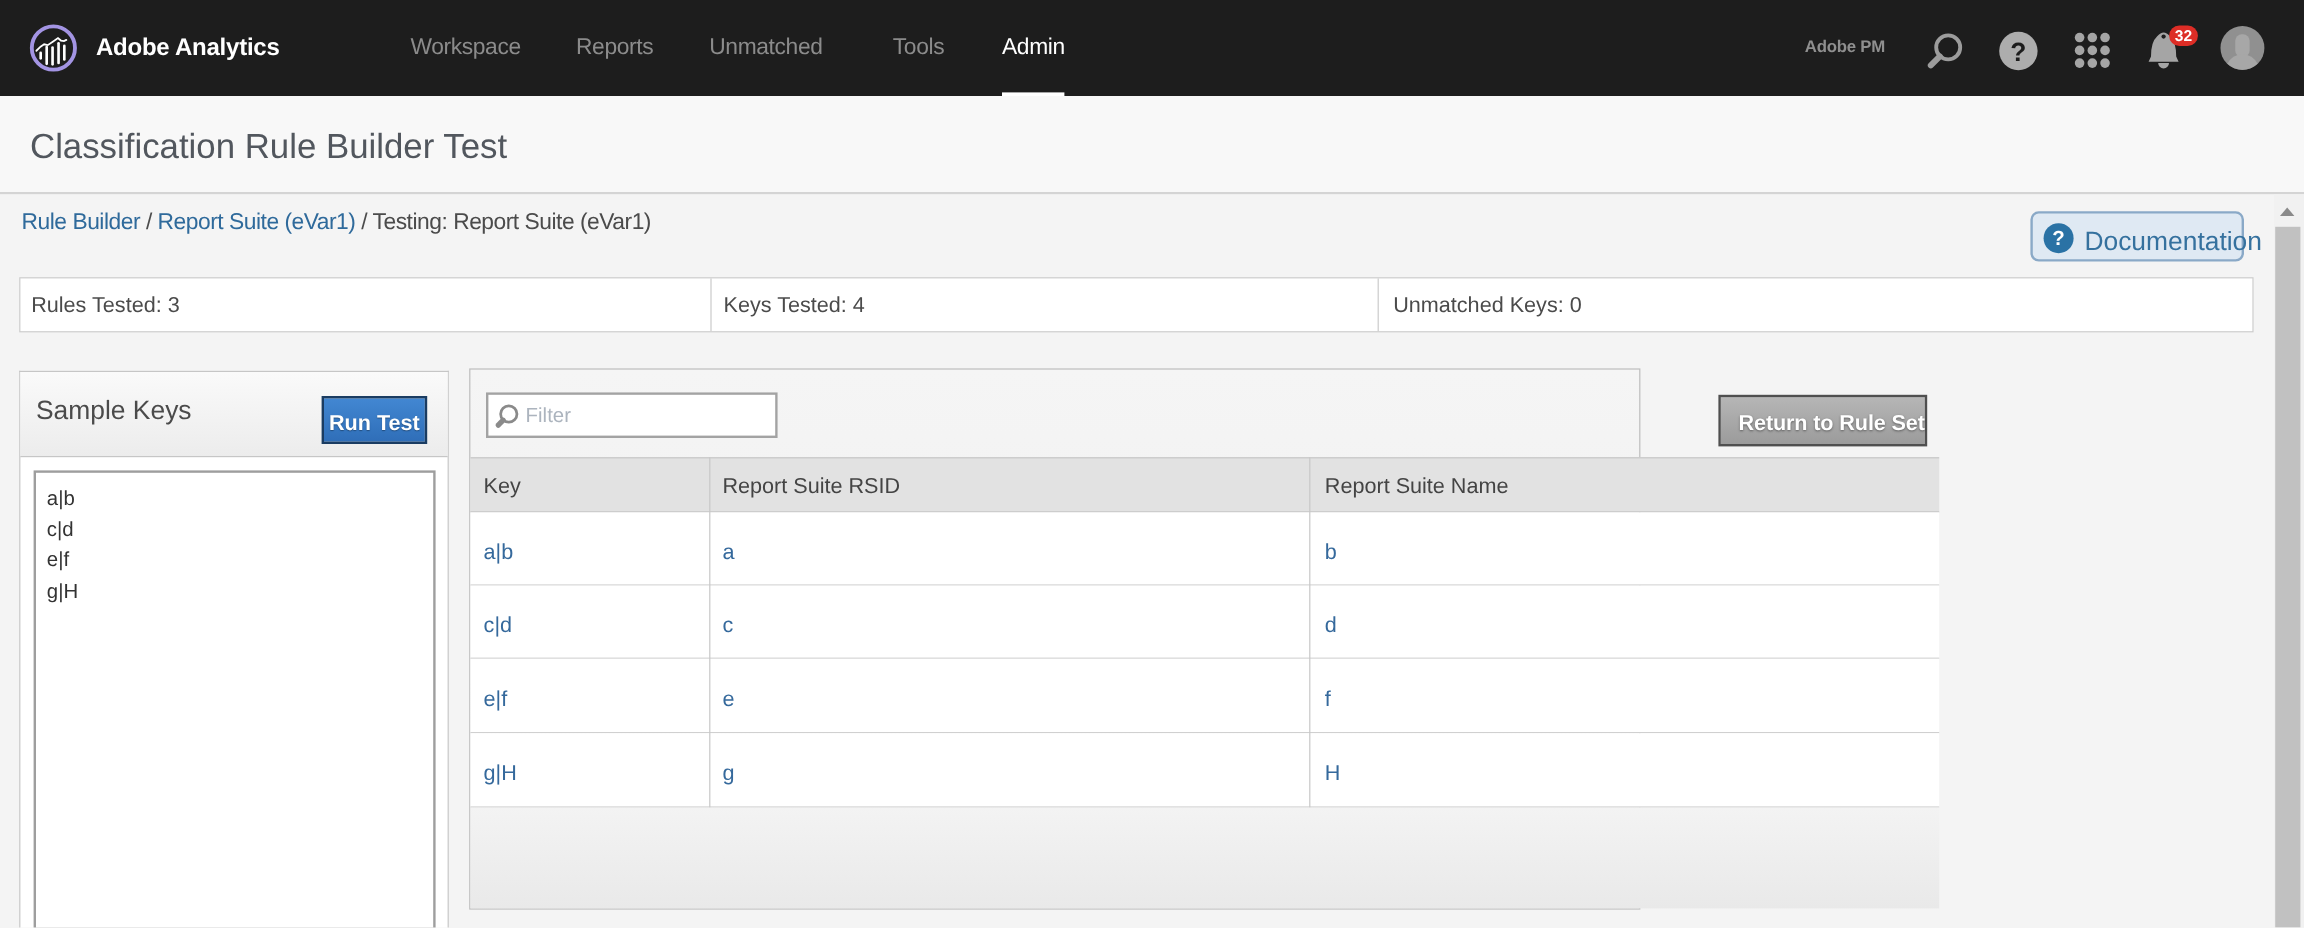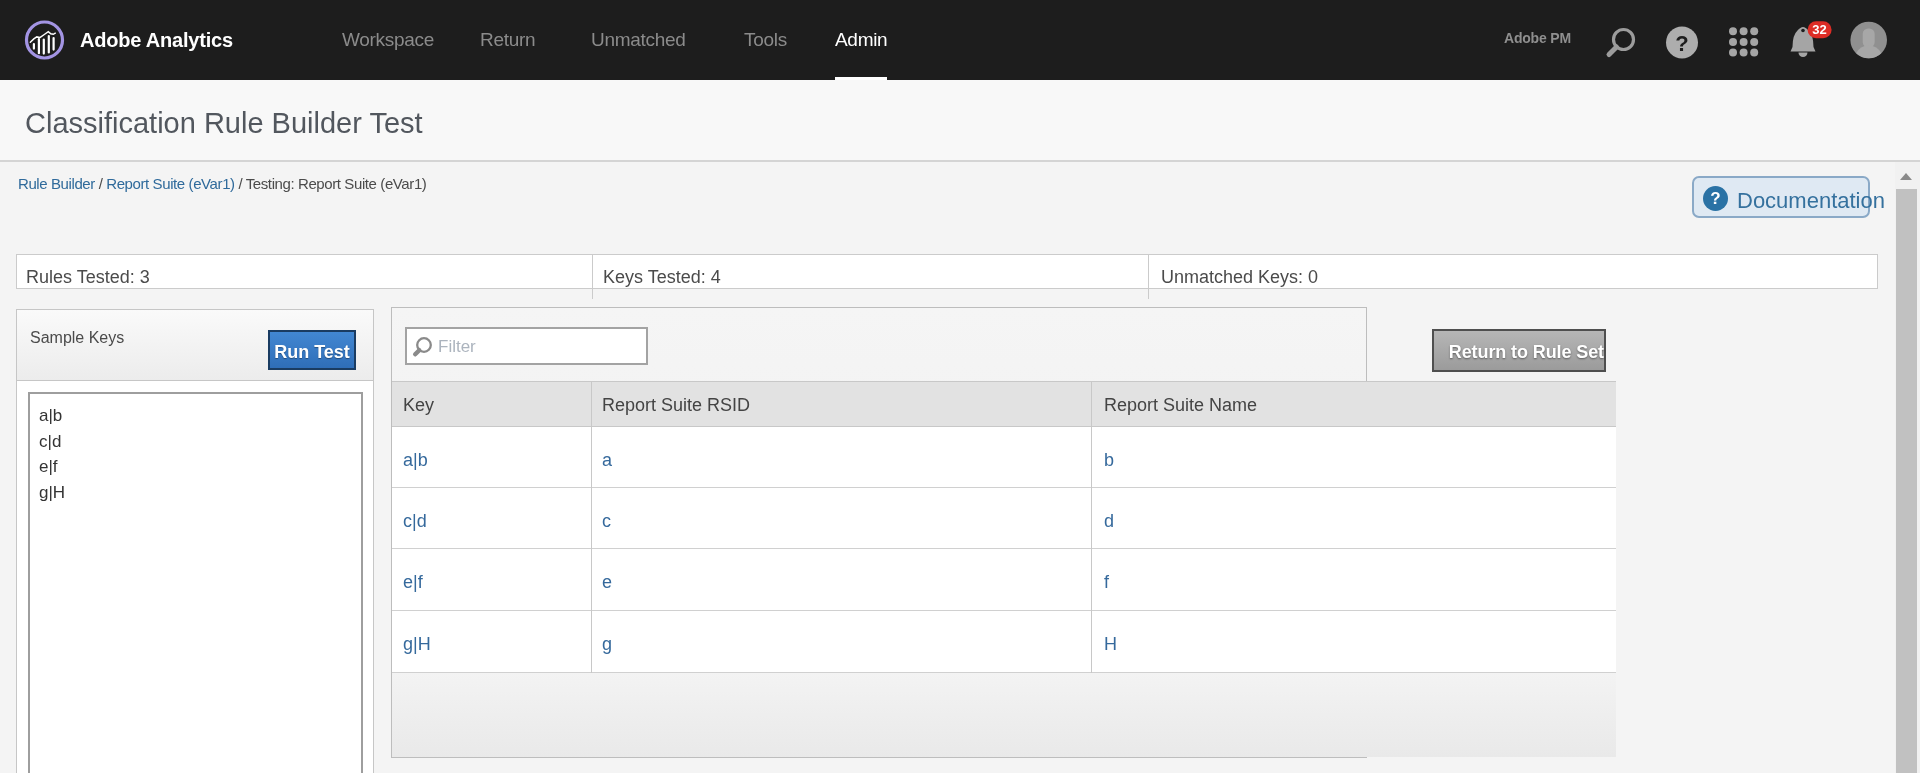--- a/index.html
+++ b/index.html
@@ -14,35 +14,35 @@
   .adm-underline { position:absolute; left:835px; top:77px; width:52px; height:3px; background:#fff; }
   .adobepm { position:absolute; left:1504px; top:30px; color:#8f8f8f; font-size:14px; font-weight:700; letter-spacing:-0.2px; }
 
   
   .titleband { position:absolute; left:0; top:80px; width:1920px; height:82px; background:#f8f8f8; border-bottom:2px solid #d4d4d4; }
   .pagetitle { position:absolute; left:25px; top:107px; font-size:29px; color:#52575e; }
 
   
   .content { position:absolute; left:0; top:162px; width:1920px; height:611px; background:#f4f4f4; }
 
-  .crumbs { position:absolute; left:18px; top:175px; font-size:15px; color:#4b4b4b; letter-spacing:-0.4px; }
+  .crumbs { position:absolute; left:18px; top:175px; font-size:19px; color:#4b4b4b; letter-spacing:-0.4px; }
   .crumbs a { color:#2f6a9b; text-decoration:none; }
 
   .docbtn { position:absolute; left:1692px; top:176px; width:178px; height:42px; background:#dfe9f3; border:2px solid #8aa9c7; border-radius:7px; }
   .docbtn .qc { position:absolute; left:9px; top:8px; width:25px; height:25px; border-radius:50%; background:#2a72a5; color:#fff; font-size:17px; font-weight:700; text-align:center; line-height:25px; }
   .docbtn .dt { position:absolute; left:43px; top:10px; font-size:22px; color:#35719e; }
 
-  .stats { position:absolute; left:16px; top:231px; width:1862px; height:35px; background:#fff; border:1px solid #cbcbcb;margin-top:23px; }
+  .stats { position:absolute; left:16px; top:231px; width:1862px; height:46px; background:#fff; border:1px solid #cbcbcb; }
   .stats .cell { position:absolute; top:0; height:44px; line-height:44px; font-size:18px; color:#4b4b4b; }
   .sdiv { position:absolute; top:0; width:1px; height:44px; background:#cbcbcb; }
 
   
   .lpanel { position:absolute; left:16px; top:309px; width:358px; height:465px; background:#fff; border:1px solid #c6c6c6; border-bottom:none; }
   .lhead { position:absolute; left:0; top:0; width:356px; height:71px; background:linear-gradient(#fafafa,#ececec); border-bottom:1px solid #c6c6c6; }
-  .lhead .t { position:absolute; left:13px; top:19px; font-size:16px; color:#4b4b4b; }
+  .lhead .t { position:absolute; left:13px; top:19px; font-size:22px; color:#4b4b4b; }
   .runtest { position:absolute; left:251px; top:20px; width:88px; height:40px; background:linear-gradient(#4287d2,#2f6eb8); border:2px solid #1a3c62; color:#fff; font-size:18px; font-weight:700; text-align:center; line-height:40px; text-shadow:0 1px 1px rgba(0,0,0,.35); }
   .listbox { position:absolute; left:11px; top:82px; width:335px; height:383px; background:#fff; border:2px solid #9e9e9e; font-size:17px; color:#333; padding:9px 0 0 9px; line-height:25.5px; }
 
   
   .rpanel { position:absolute; left:391px; top:307px; width:976px; height:451px; background:linear-gradient(#f5f5f5,#ededed); border:1px solid #bdbdbd; }
   .filter { position:absolute; left:13px; top:19px; width:243px; height:38px; background:#fff; border:2px solid #a3a3a3; }
   .filter .ph { position:absolute; left:31px; top:8px; font-size:17px; color:#acb4be; }
   .returnbtn { position:absolute; left:1040px; top:21px; width:174px; height:43px; background:linear-gradient(#b6b6b6,#9b9b9b); border:2px solid #4f4f4f; color:#fff; font-size:18px; font-weight:700; text-align:right; line-height:43px; letter-spacing:-0.1px; text-shadow:0 1px 2px rgba(0,0,0,.45); }
   .thead { position:absolute; left:0; top:73px; width:1224px; height:46px; background:#e2e2e2; border-top:1px solid #c8c8c8; border-bottom:1px solid #c8c8c8; }
   .thead .hc { position:absolute; top:0; height:46px; line-height:46px; font-size:18px; color:#444; }
@@ -99,21 +99,21 @@
       <text x="1819.6" y="34" font-size="13" font-weight="700" fill="#fff" text-anchor="middle" font-family="Liberation Sans">32</text>
 
       <circle cx="1868.7" cy="40" r="18.3" fill="#909090"></circle>
       <g fill="#a7a7a7">
         <rect x="1862.7" y="28.5" width="12" height="19" rx="5.5"></rect>
         <path d="M1868.7 58.2 a18.3 18.3 0 0 1 -12.5 -5 a14 14 0 0 1 25 0 a18.3 18.3 0 0 1 -12.5 5 z"></path>
       </g>
     </svg>
     <div class="brand">Adobe Analytics</div>
     <div class="navitem" style="left:342px">Workspace</div>
-    <div class="navitem" style="left:480px">Return</div>
+    <div class="navitem" style="left:480px">Reports</div>
     <div class="navitem" style="left:591px">Unmatched</div>
     <div class="navitem" style="left:744px">Tools</div>
     <div class="navitem active" style="left:835px">Admin</div>
     <div class="adm-underline"></div>
     <div class="adobepm">Adobe PM</div>
   </div>
 
   <div class="titleband"></div>
   <div class="pagetitle">Classification Rule Builder Test</div>
 

